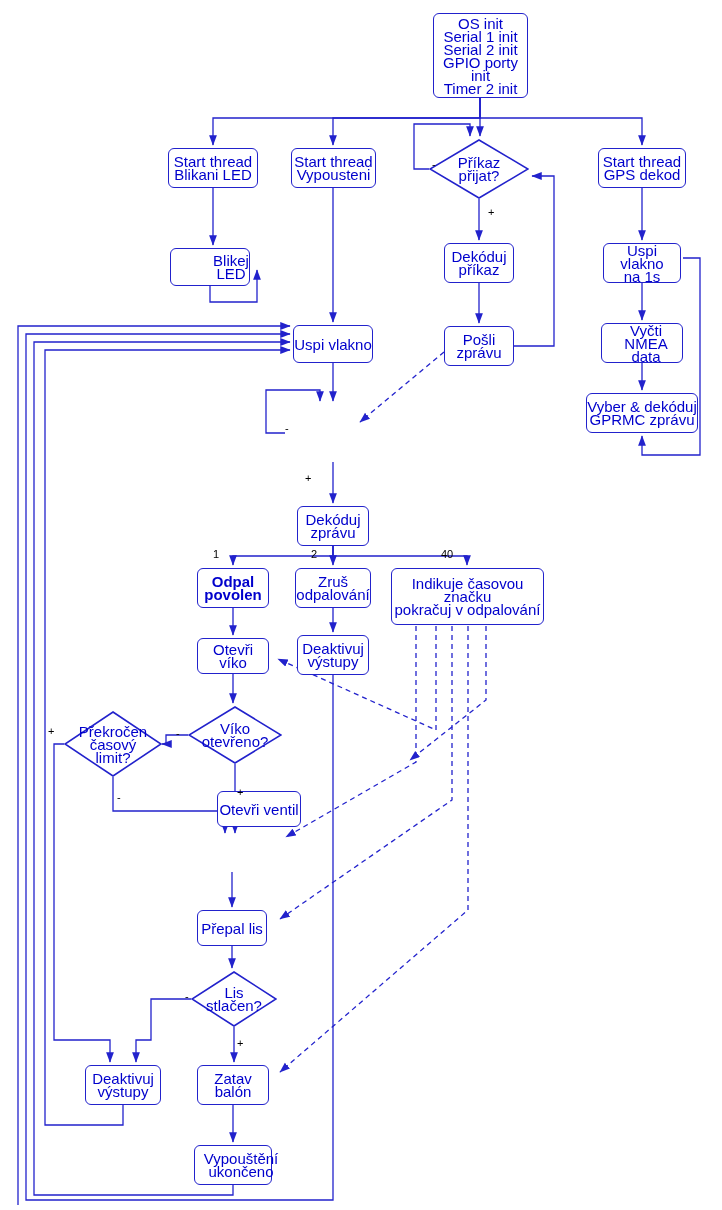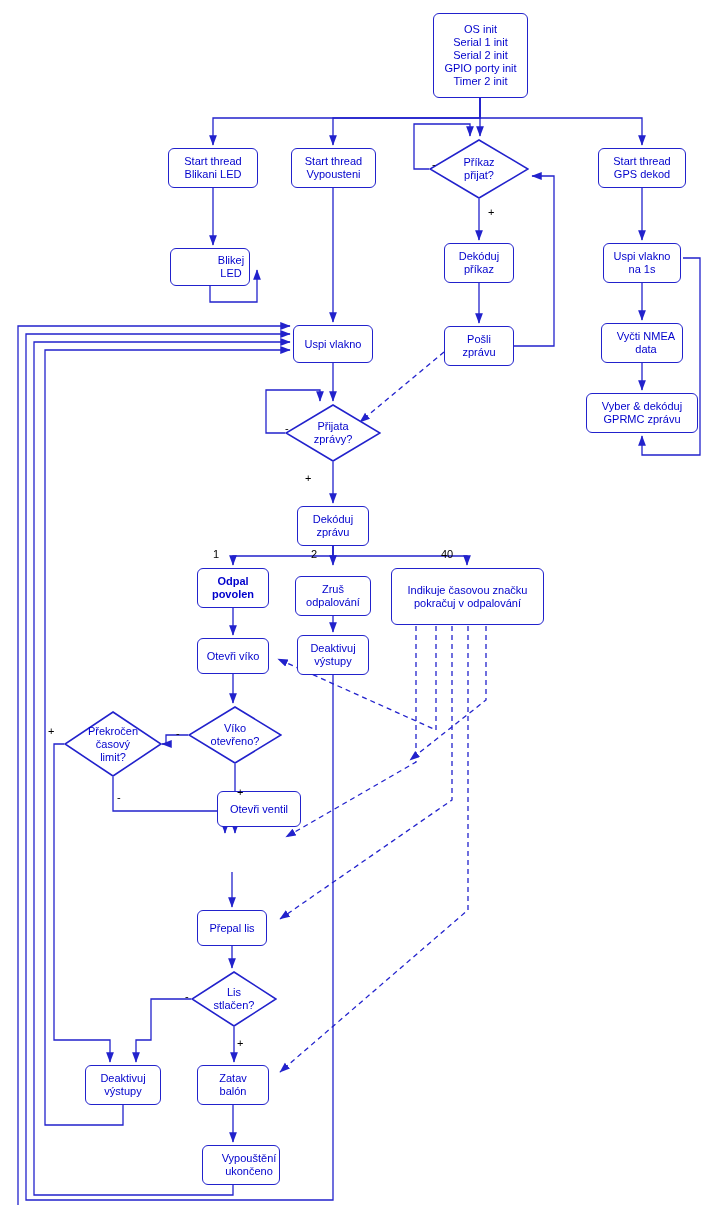--- a/index.html
+++ b/index.html
@@ -26,21 +26,21 @@
     pointer-events: none;
   }
   .node {
     position: absolute;
     box-sizing: border-box;
     display: flex;
     align-items: center;
     justify-content: center;
     text-align: center;
     color: #0000cc;
-    font-size: 11px;
+    font-size: 15px;
     line-height: 13px;
     white-space: pre-line;
   }
   .node.box {
     border: 1.3px solid #2222cc;
     border-radius: 6px;
     background: #ffffff;
   }
   .node.diamond {
     border: none;
@@ -165,33 +165,26 @@
   <div class="node box" style="left:603px;top:243px;width:78px;height:40px;"><span>Uspi vlakno
 na 1s</span></div>
   <div class="node box" style="left:444px;top:326px;width:70px;height:40px;"><span>Pošli
 zprávu</span></div>
   <div class="node box" style="left:601px;top:323px;width:82px;height:40px;padding-left:8px;"><span>Vyčti NMEA
 data</span></div>
   <div class="node box" style="left:293px;top:325px;width:80px;height:38px;"><span>Uspi vlakno</span></div>
   <div class="node box" style="left:586px;top:393px;width:112px;height:40px;"><span>Vyber &amp; dekóduj
 GPRMC zprávu</span></div>
 
-  <div class="node diamond" style="left:285px;top:404px;width:96px;height:58px;">
-    <svg class="dshape" viewBox="0 0 96 58" preserveAspectRatio="none">
-        <polygon points="48,1 95,29 48,57 1,29" fill="#ffffff" stroke="#2222cc" stroke-width="1.6" vector-effect="non-scaling-stroke"></polygon>
-      </svg>
-    <span class="dlabel">Přijata
-zprávy?</span>
-  </div>
 
   <div class="node box" style="left:297px;top:506px;width:72px;height:40px;"><span>Dekóduj
 zprávu</span></div>
   <div class="node box" style="left:197px;top:568px;width:72px;height:40px;font-weight:bold;"><span>Odpal
 povolen</span></div>
-  <div class="node box" style="left:295px;top:568px;width:76px;height:40px;margin-top:8px;"><span>Zruš
+  <div class="node box" style="left:295px;top:568px;width:76px;height:40px;"><span>Zruš
 odpalování</span></div>
   <div class="node box" style="left:391px;top:568px;width:153px;height:57px;"><span>Indikuje časovou značku
 pokračuj v odpalování</span></div>
   <div class="node box" style="left:197px;top:638px;width:72px;height:36px;"><span>Otevři víko</span></div>
   <div class="node box" style="left:297px;top:635px;width:72px;height:40px;"><span>Deaktivuj
 výstupy</span></div>
 
   <div class="node diamond" style="left:188px;top:706px;width:94px;height:58px;">
     <svg class="dshape" viewBox="0 0 94 58" preserveAspectRatio="none">
         <polygon points="47,1 93,29 47,57 1,29" fill="#ffffff" stroke="#2222cc" stroke-width="1.6" vector-effect="non-scaling-stroke"></polygon>
@@ -217,21 +210,21 @@
         <polygon points="43,1 85,28 43,55 1,28" fill="#ffffff" stroke="#2222cc" stroke-width="1.6" vector-effect="non-scaling-stroke"></polygon>
       </svg>
     <span class="dlabel">Lis
 stlačen?</span>
   </div>
 
   <div class="node box" style="left:85px;top:1065px;width:76px;height:40px;"><span>Deaktivuj
 výstupy</span></div>
   <div class="node box" style="left:197px;top:1065px;width:72px;height:40px;"><span>Zatav
 balón</span></div>
-  <div class="node box" style="left:202px;top:1145px;width:78px;height:40px;padding-left:16px;"><span>Vypouštění
+  <div class="node box" style="left:194px;top:1145px;width:78px;height:40px;padding-left:16px;"><span>Vypouštění
 ukončeno</span></div>
 
   <div class="elabel" style="left:432px;top:158px;">-</div>
   <div class="elabel" style="left:488px;top:206px;">+</div>
   <div class="elabel" style="left:285px;top:422px;">-</div>
   <div class="elabel" style="left:305px;top:472px;">+</div>
   <div class="elabel" style="left:213px;top:548px;">1</div>
   <div class="elabel" style="left:311px;top:548px;">2</div>
   <div class="elabel" style="left:441px;top:548px;">40</div>
   <div class="elabel" style="left:176px;top:727px;">-</div>

